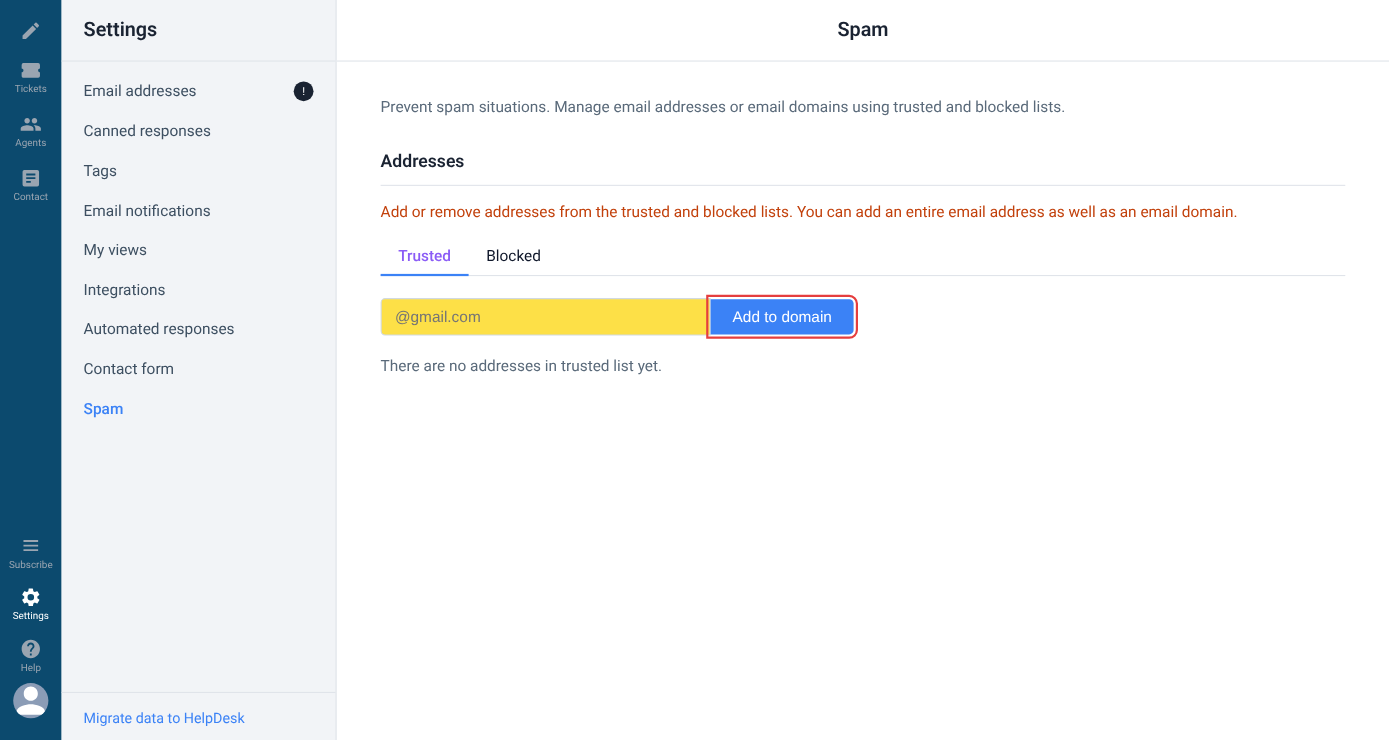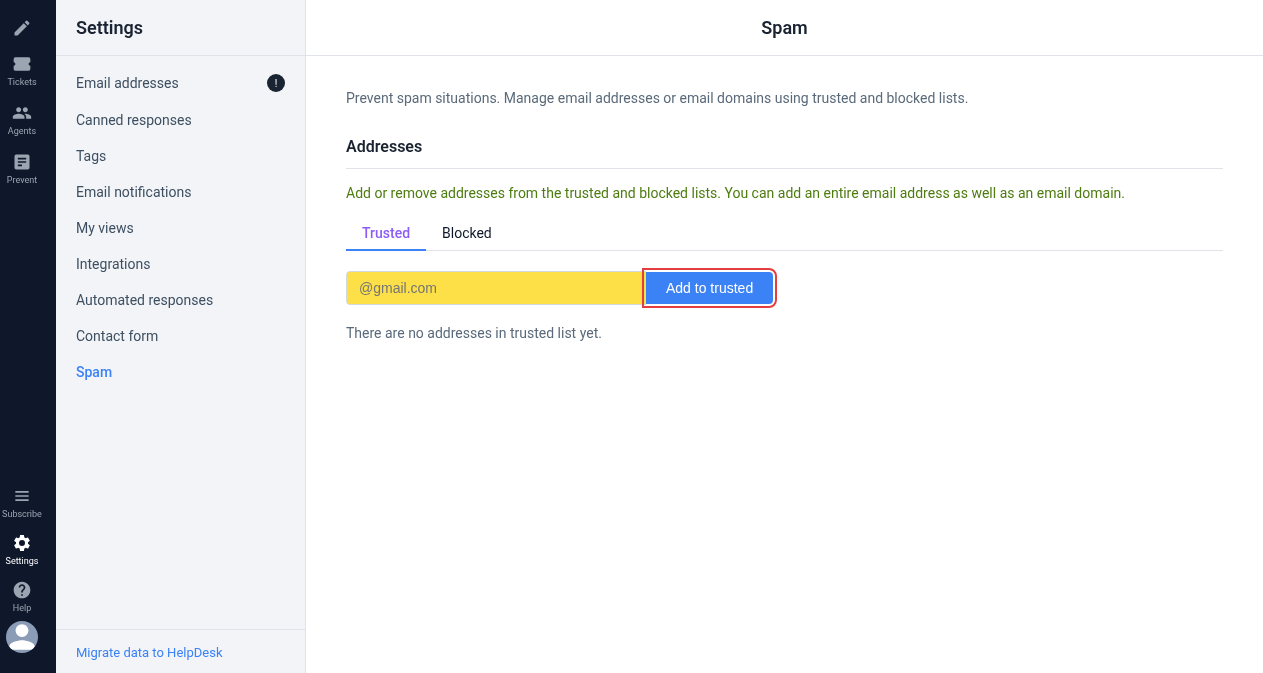--- a/index.html
+++ b/index.html
@@ -1,24 +1,24 @@
 <!DOCTYPE html>
 <html><head>
   <meta charset="utf-8">
   <style>
     * { box-sizing: border-box; margin: 0; padding: 0; }
     body { font-family: -apple-system, BlinkMacSystemFont, 'Segoe UI', Roboto, sans-serif; display: flex; height: 673px; overflow: hidden; background: #fff; }
 
     
     .icon-bar {
       width: 56px;
-      background: #0f172a;
+      background: #0c4a6e;
       display: flex;
       flex-direction: column;
-      align-items: flex-start;
+      align-items: center;
       padding: 12px 0;
       flex-shrink: 0;
       justify-content: space-between;
     }
     .icon-bar-top { display: flex; flex-direction: column; align-items: center; gap: 4px; }
     .icon-bar-bottom { display: flex; flex-direction: column; align-items: center; gap: 2px; padding-bottom: 8px; }
     .nav-icon {
       display: flex; flex-direction: column; align-items: center; justify-content: center;
       width: 44px; padding: 6px 4px; border-radius: 6px; cursor: pointer; color: #9aa5b1;
       font-size: 10px; gap: 3px;
@@ -72,21 +72,21 @@
       display: flex; align-items: center; justify-content: center;
       font-size: 18px; font-weight: 600; color: #1a2332;
     }
     .main-content { flex: 1; padding: 32px 40px; overflow-y: auto; }
 
     .description-text { color: #5a6a7a; font-size: 14px; line-height: 1.5; margin-bottom: 28px; }
 
     .section-title { font-size: 16px; font-weight: 600; color: #1a2332; margin-bottom: 12px; }
     .divider { border: none; border-top: 1px solid #e0e4ea; margin-bottom: 16px; }
 
-    .sub-description { color: #4d7c0f; font-size: 14px; margin-bottom: 16px; }
+    .sub-description { color: #c2410c; font-size: 14px; margin-bottom: 16px; }
 
     
     .tabs { display: flex; border-bottom: 1px solid #e0e4ea; margin-bottom: 20px; }
     .tab {
       padding: 8px 16px; font-size: 14px; color: #0f172a; cursor: pointer;
       border-bottom: 2px solid transparent; margin-bottom: -1px;
     }
     .tab.active { color: #8b5cf6; border-bottom-color: #3b82f6; font-weight: 500; }
 
     
@@ -123,21 +123,21 @@
     <div class="nav-icon">
       <svg viewBox="0 0 24 24">
           <path d="M16 11c1.66 0 2.99-1.34 2.99-3S17.66 5 16 5c-1.66 0-3 1.34-3 3s1.34 3 3 3zm-8 0c1.66 0 2.99-1.34 2.99-3S9.66 5 8 5C6.34 5 5 6.34 5 8s1.34 3 3 3zm0 2c-2.33 0-7 1.17-7 3.5V19h14v-2.5c0-2.33-4.67-3.5-7-3.5zm8 0c-.29 0-.62.02-.97.05 1.16.84 1.97 1.97 1.97 3.45V19h6v-2.5c0-2.33-4.67-3.5-7-3.5z"></path>
         </svg>
       <span class="nav-icon-label">Agents</span>
     </div>
     <div class="nav-icon">
       <svg viewBox="0 0 24 24">
           <path d="M19 3H5a2 2 0 00-2 2v14a2 2 0 002 2h14a2 2 0 002-2V5a2 2 0 00-2-2zm-7 14H7v-2h5v2zm5-4H7v-2h10v2zm0-4H7V7h10v2z"></path>
         </svg>
-      <span class="nav-icon-label">Prevent</span>
+      <span class="nav-icon-label">Contact</span>
     </div>
   </div>
   <div class="icon-bar-bottom">
     <div class="nav-icon">
       <svg viewBox="0 0 24 24">
           <path d="M4 6h16v2H4zm0 5h16v2H4zm0 5h16v2H4z"></path>
         </svg>
       <span class="nav-icon-label">Subscribe</span>
     </div>
     <div class="nav-icon active">
@@ -212,18 +212,18 @@
         <span>Trusted</span>
       </div>
       <div class="tab">
         <span>Blocked</span>
       </div>
     </div>
 
 
     <div class="input-row">
       <input type="text" class="email-input" value="" placeholder="@gmail.com" style="">
-      <button class="add-trusted-btn">Add to trusted</button>
+      <button class="add-trusted-btn">Add to domain</button>
     </div>
 
     <p class="empty-text">There are no addresses in trusted list yet.</p>
   </div>
 </div>
 
 </body></html>

